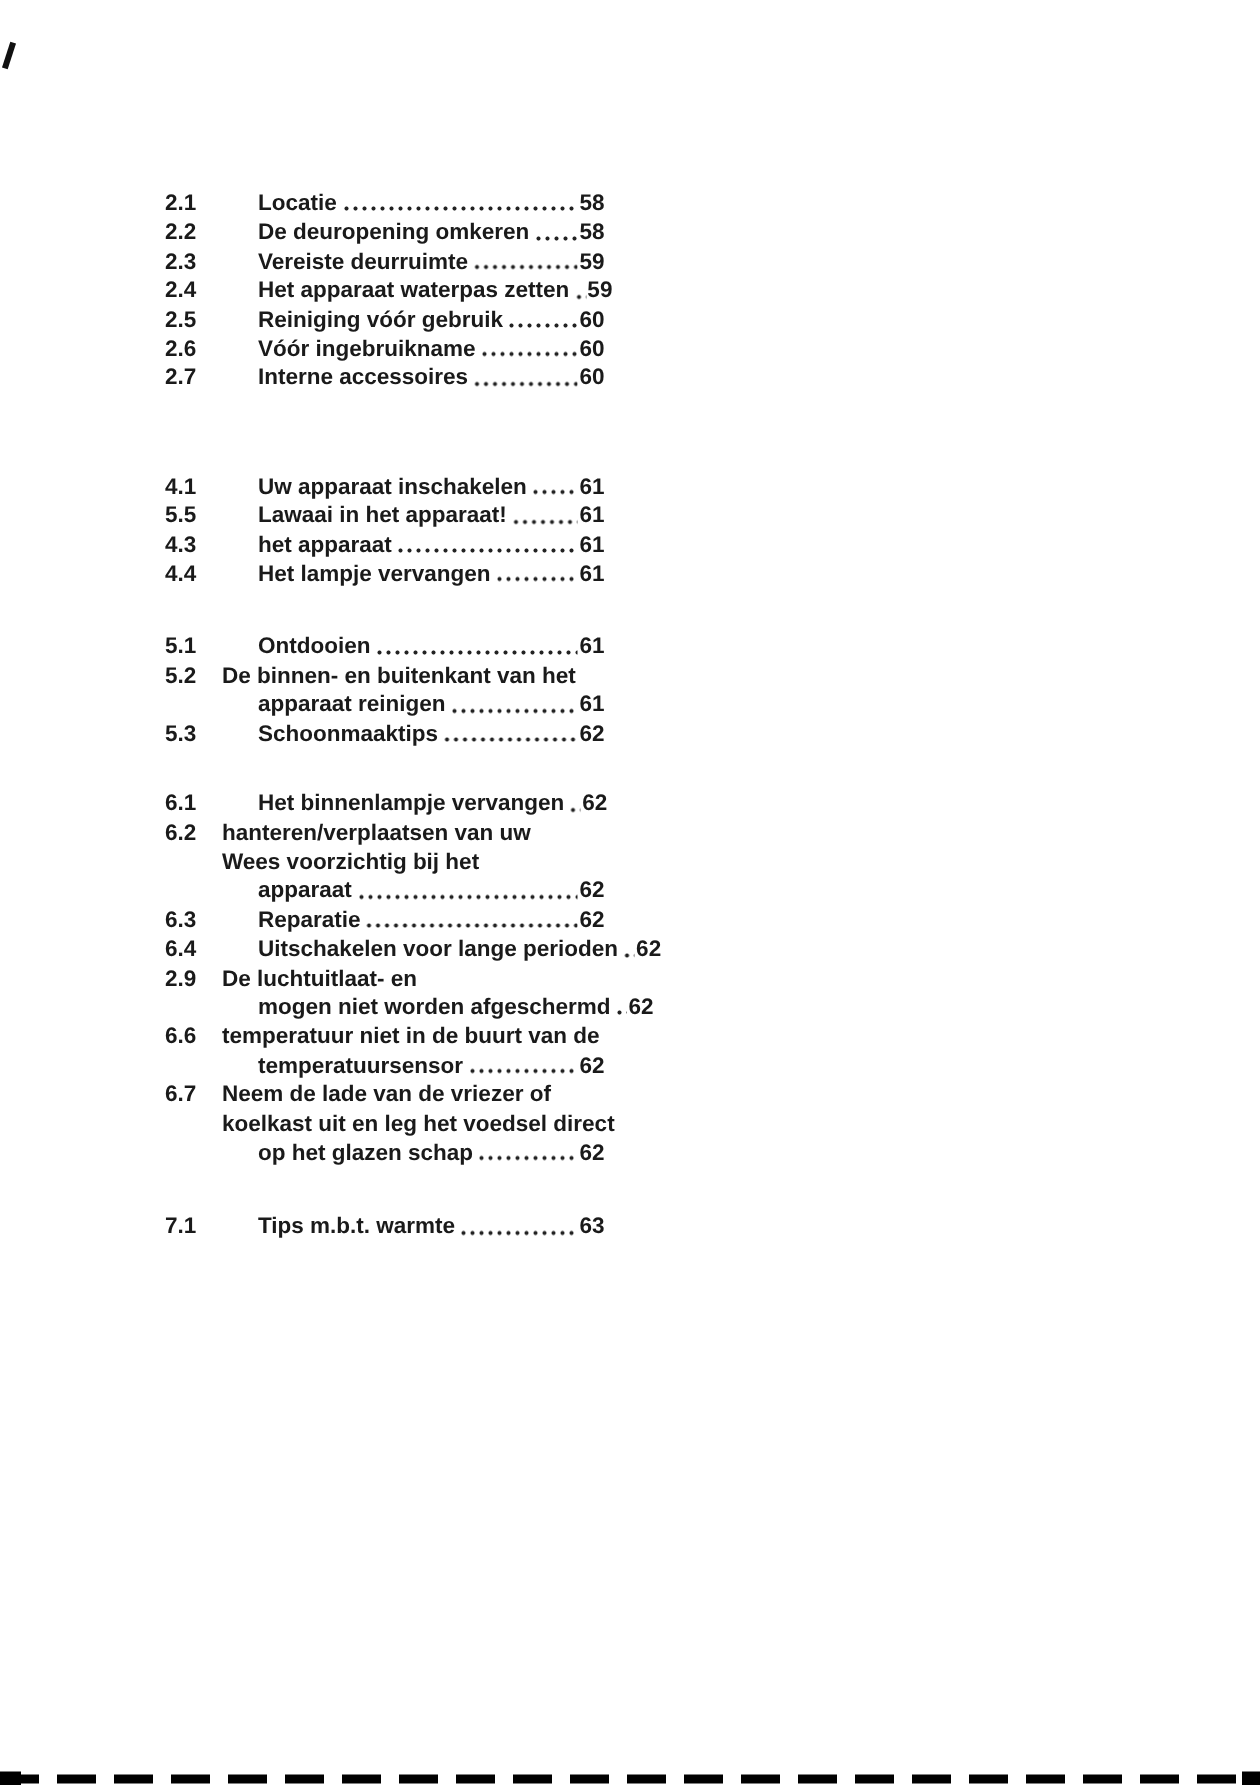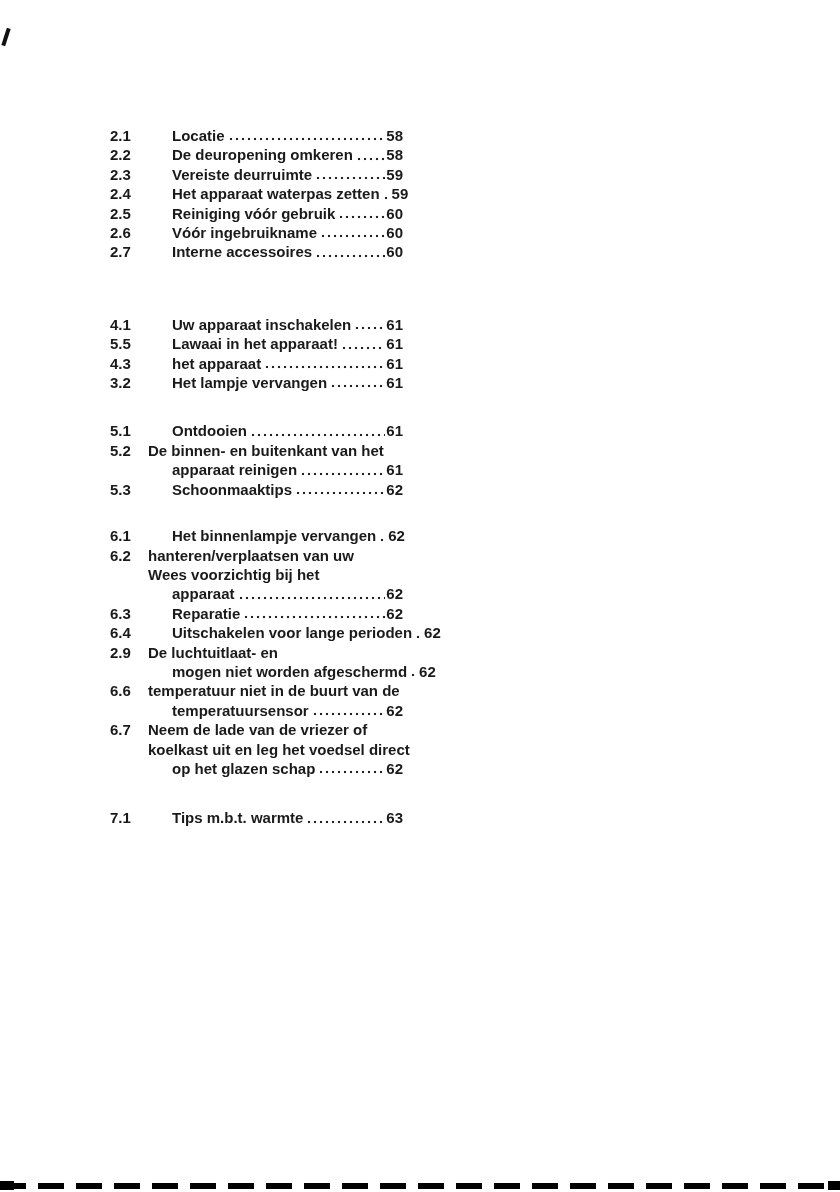--- a/index.html
+++ b/index.html
@@ -173,21 +173,21 @@
           <span class="toc-num" data-name="toc-entry-number">4.3</span>
           <div class="toc-body" data-name="toc-entry-body">
             <div class="toc-lastline" data-name="toc-title-last-line">
               <span class="toc-title-end" data-name="toc-title-text">het apparaat</span>
               <span class="toc-dots" data-name="dot-leader"></span>
               <span class="toc-page" data-name="toc-page-number">61</span>
             </div>
           </div>
         </div>
         <div class="toc-entry" data-name="toc-entry-4.4">
-          <span class="toc-num" data-name="toc-entry-number">3.2</span>
+          <span class="toc-num" data-name="toc-entry-number">4.4</span>
           <div class="toc-body" data-name="toc-entry-body">
             <div class="toc-lastline" data-name="toc-title-last-line">
               <span class="toc-title-end" data-name="toc-title-text">Het lampje vervangen</span>
               <span class="toc-dots" data-name="dot-leader"></span>
               <span class="toc-page" data-name="toc-page-number">61</span>
             </div>
           </div>
         </div>
       </div>
       <div class="toc-group" data-name="toc-group-5">

